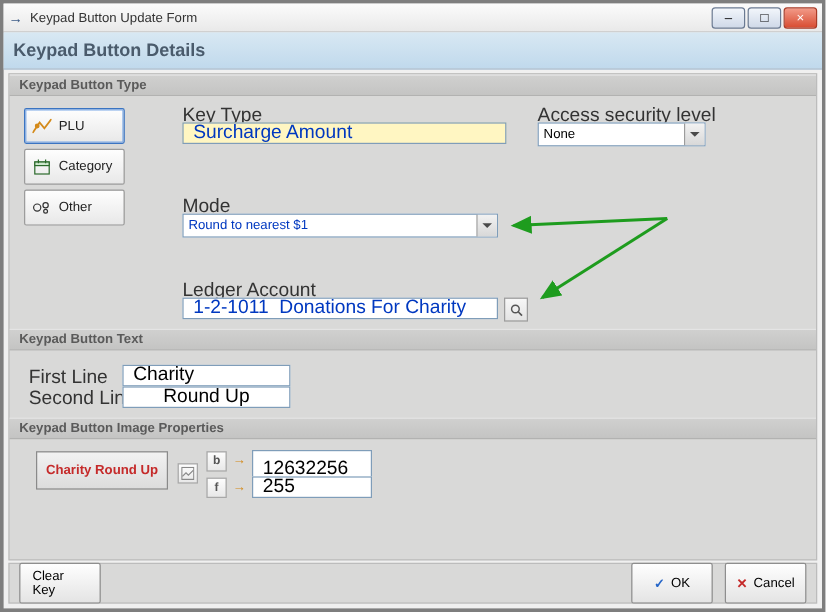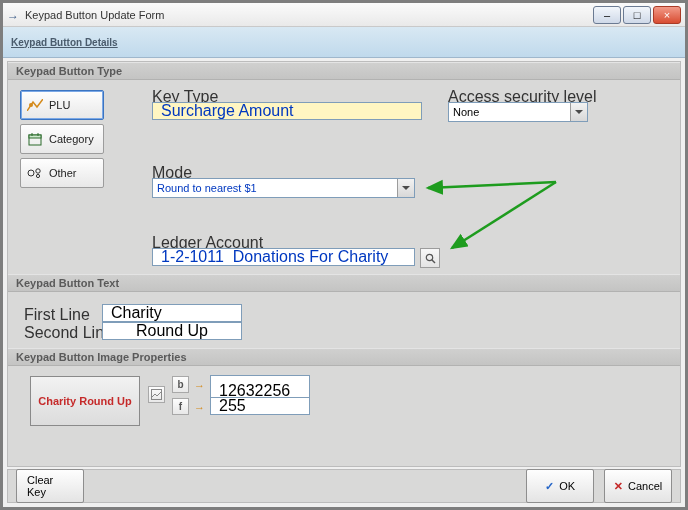--- a/index.html
+++ b/index.html
@@ -5,21 +5,21 @@
   * { box-sizing: border-box; }
   html, body { margin: 0; padding: 0; font-family: Tahoma, sans-serif; font-size: 11px; }
   .screen { width: 688px; height: 510px; border: 3px solid #7e7e7e; background: #f0f0f0; position: relative; }
   .titlebar { height: 24px; background: linear-gradient(#fbfbfb, #e9e9e9); border-bottom: 1px solid #c9c9c9; display: flex; align-items: center; padding: 0 4px; }
   .titlebar .icon { font-size: 12px; color: #3b5a86; margin-right: 6px; }
   .titlebar .ttxt { flex: 1; font-size: 11px; color: #333; }
   .winbtns { display: flex; gap: 0; }
   .winbtn { width: 28px; height: 18px; border: 1px solid #6a7a92; background: linear-gradient(#f2f6fb, #cfd9e8); display: flex; align-items: center; justify-content: center; border-radius: 3px; margin-left: 2px; }
   .winbtn.close { background: linear-gradient(#f29a88, #d84c31); border-color: #a93a26; color: #fff; }
   .header { height: 31px; background: linear-gradient(#d8e8f3, #c0d9ec); border-bottom: 1px solid #9fb7cc; display: flex; align-items: center; padding-left: 8px; }
-  .header .htxt { font-size: 10px; font-weight: bold; color: #4a5b6c; text-decoration: underline; }
+  .header .htxt { font-size: 15px; font-weight: bold; color: #4a5b6c; }
   .client { position: absolute; top: 58px; left: 4px; right: 4px; bottom: 40px; background: #d9d9d8; border: 1px solid #bcbcbc; }
   .group-title { height: 18px; background: linear-gradient(#d0d0cf, #c4c4c3); border-top: 1px solid #e4e4e4; border-bottom: 1px solid #b2b2b1; padding-left: 8px; display: flex; align-items: center; font-size: 11px; font-weight: bold; color: #5a5a5a; }
 
   
   .typebtns { position: absolute; left: 12px; top: 28px; width: 96px; }
   .tbtn { width: 84px; height: 30px; border: 1px solid #9c9c9c; background: linear-gradient(#fefefe, #e8e8e8); display: flex; align-items: center; margin-bottom: 4px; padding-left: 6px; gap: 6px; border-radius: 2px; }
   .tbtn.selected { border: 1px solid #3b74c1; box-shadow: 0 0 0 1px #7aa8e6 inset; }
   .tbtn .ticon { width: 16px; height: 16px; display: flex; align-items: center; justify-content: center; }
   .tbtn .tlbl { font-size: 11px; color: #222; }
 
@@ -38,21 +38,21 @@
 
   .searchbtn { width: 20px; height: 20px; border: 1px solid #9c9c9c; background: linear-gradient(#f7f7f7,#e4e4e4); display: flex; align-items: center; justify-content: center; }
 
   
   .footer { position: absolute; left: 4px; right: 4px; bottom: 4px; height: 34px; background: #d9d9d8; border: 1px solid #bcbcbc; display: flex; align-items: center; padding: 0 8px; }
   .btn { height: 24px; border: 1px solid #8e8e8e; background: linear-gradient(#fefefe,#e4e4e4); display: flex; align-items: center; justify-content: center; padding: 16px 10px; gap: 5px; border-radius: 2px; font-size: 11px; }
   .btn .chk { color: #2666c8; font-weight: bold; }
   .btn .xx { color: #c52a2a; font-weight: bold; }
 
   
-  .preview { width: 110px; height: 50px; border: 1px solid #8a8a8a; background: linear-gradient(#f2f2f2,#dcdcdc); display: flex; align-items: center; justify-content: center; color: #c52a2a; font-weight: bold; font-size: 11px; }
+  .preview { width: 110px; height: 32px; border: 1px solid #8a8a8a; background: linear-gradient(#f2f2f2,#dcdcdc); display: flex; align-items: center; justify-content: center; color: #c52a2a; font-weight: bold; font-size: 11px; }
   .mini { width: 17px; height: 17px; border: 1px solid #a8a8a8; background: linear-gradient(#fdfdfd,#e8e8e8); display: flex; align-items: center; justify-content: center; font-size: 10px; font-weight: bold; color: #555; }
 
   
   .arrows { position: absolute; pointer-events: none; }
 </style>
 </head>
 <body>
 
 <div class="screen">
 

